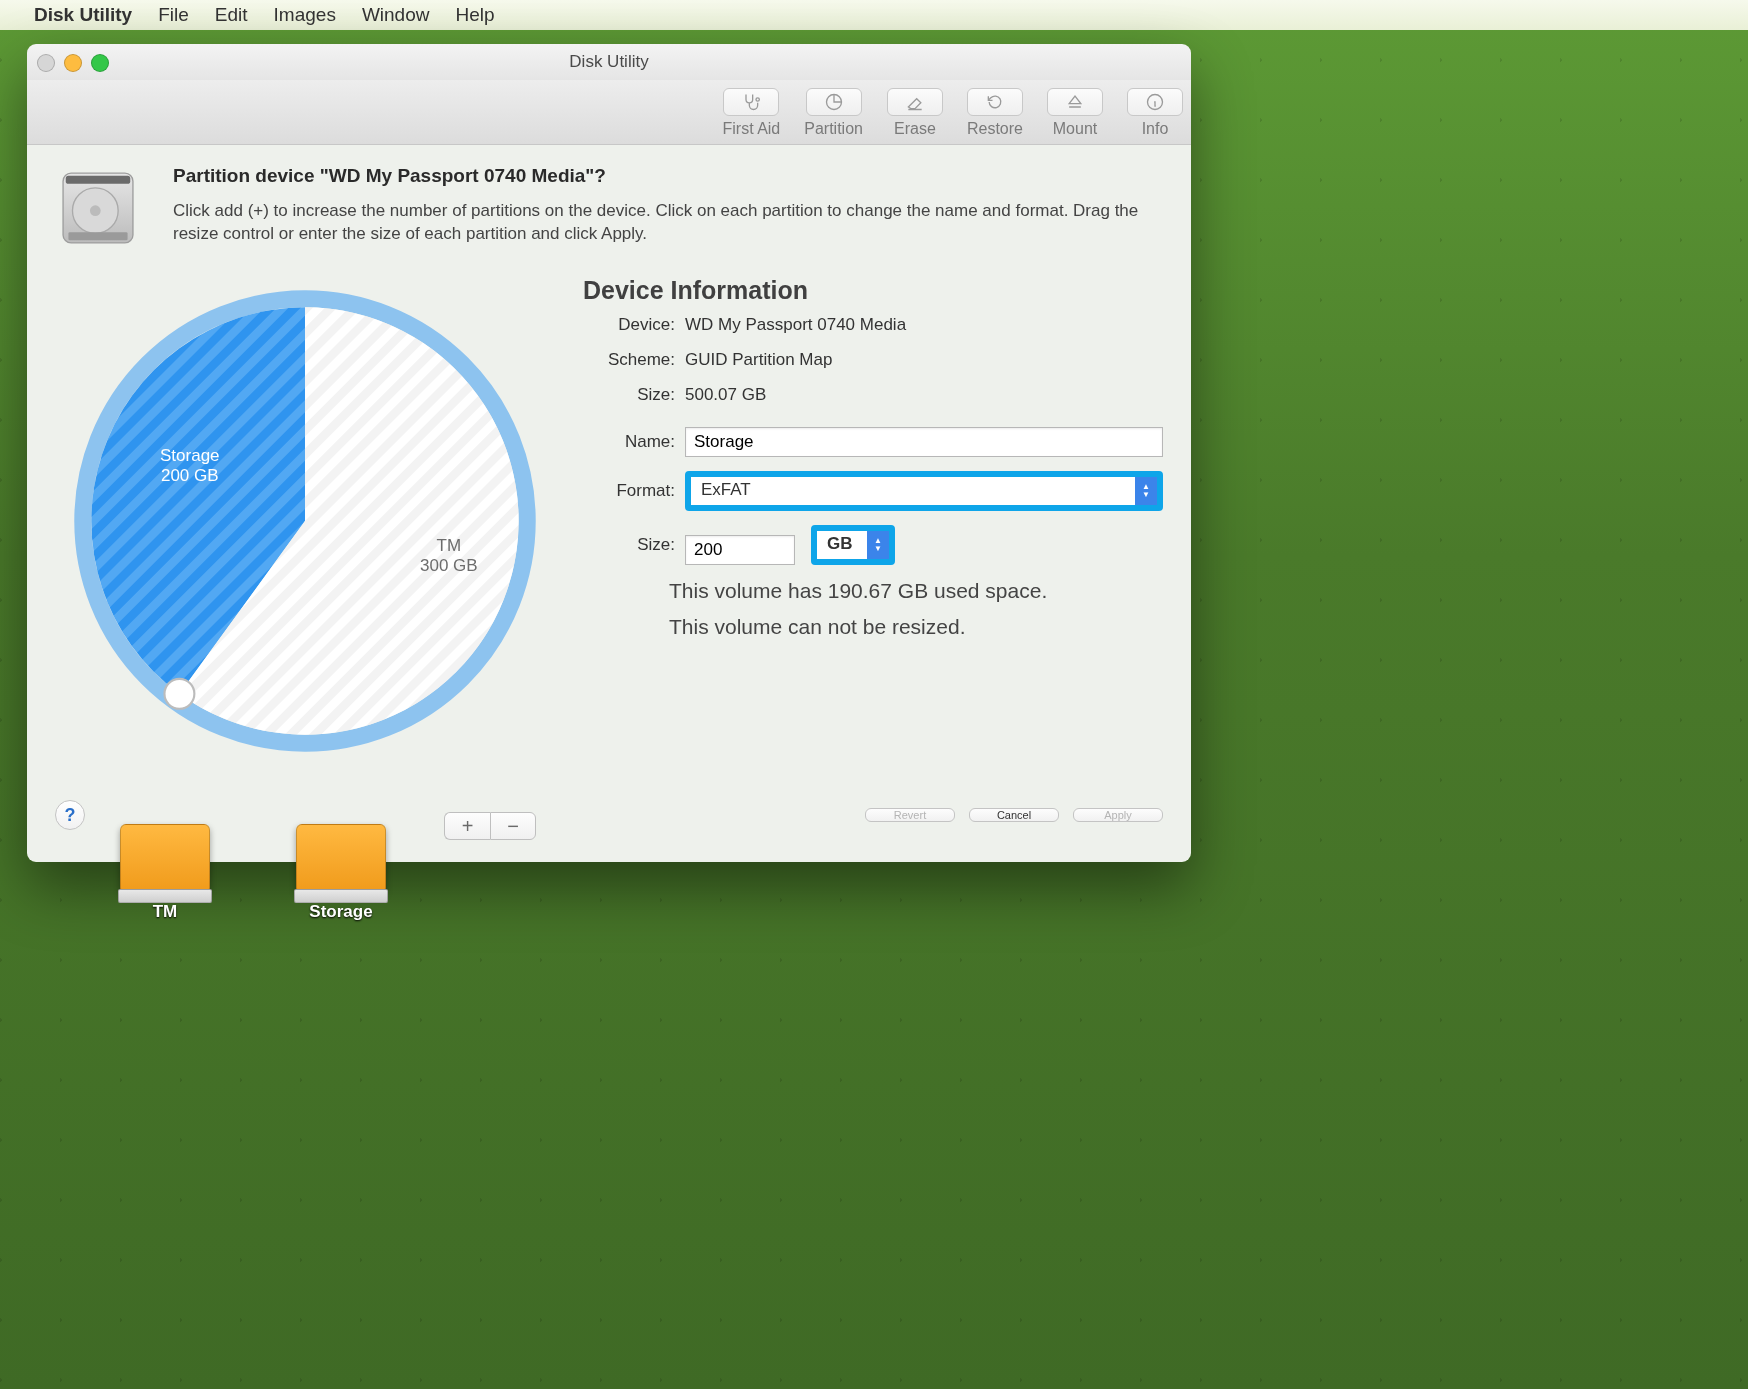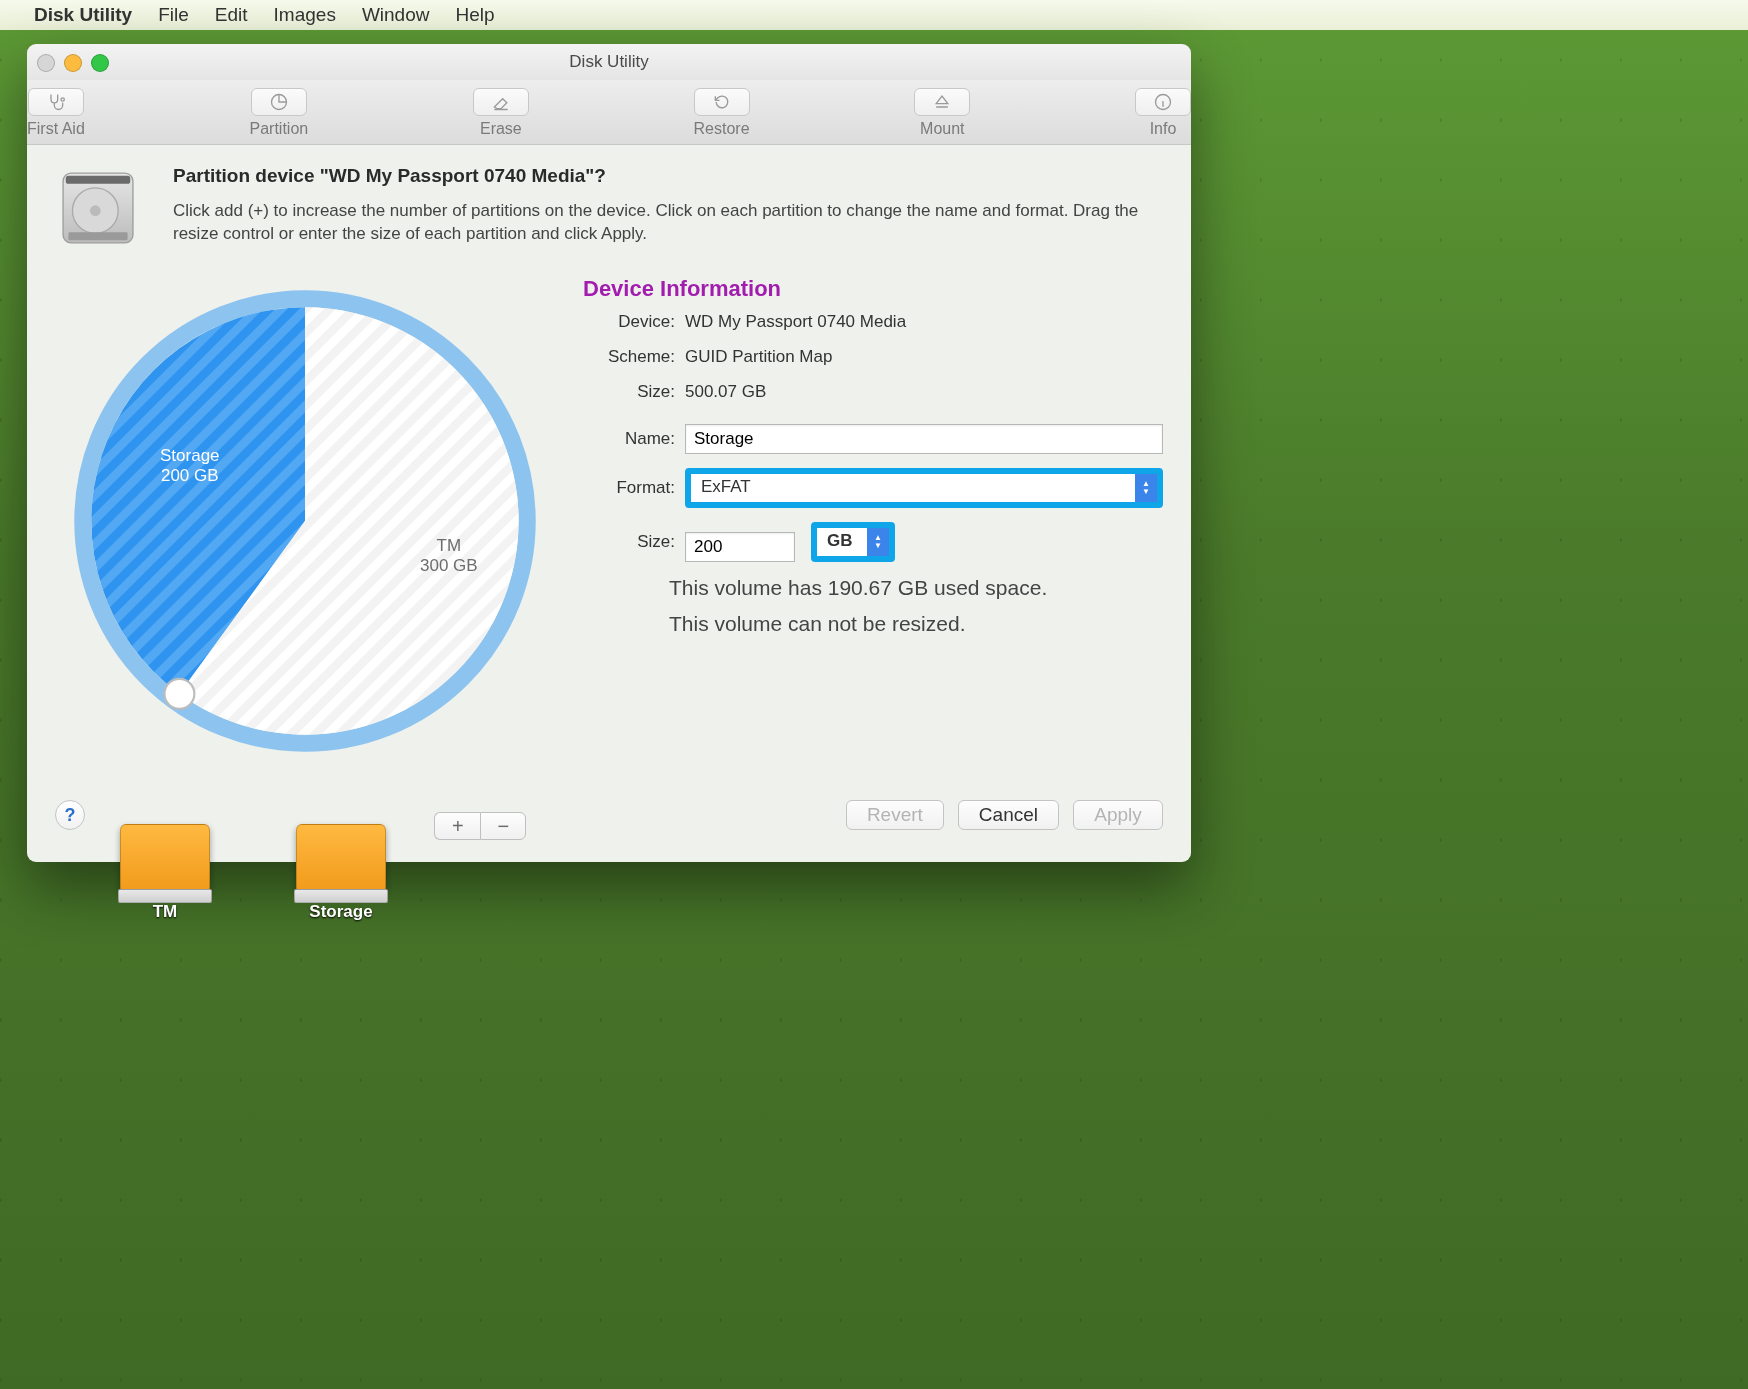--- a/index.html
+++ b/index.html
@@ -20,22 +20,22 @@
   .win{position:absolute;left:27px;top:44px;width:1164px;
        border-radius:9px;box-shadow:0 25px 60px rgba(0,0,0,.45);overflow:hidden;}
   .titlebar{height:36px;background:linear-gradient(#f3f3f3,#e5e5e5);
             display:flex;align-items:center;justify-content:center;position:relative;}
   .traffic{position:absolute;left:10px;top:10px;display:flex;gap:9px;}
   .tl{width:16px;height:16px;border-radius:50%;border:1px solid rgba(0,0,0,.2);}
   .tl.close{background:#d6d6d6;}
   .tl.min{background:#fdbc40;}
   .tl.max{background:#33c748;}
   .titlebar .title{font-size:17px;color:#4a4a4a;}
-  .toolbar{background:linear-gradient(#ededed,#dcdcdc);padding:8px 0 6px;
-           display:flex;justify-content:space-between;border-bottom:1px solid #c7c7c7;}
+  .toolbar{background:linear-gradient(#ededed,#dcdcdc);padding:8px 8px 6px;
+           display:flex;justify-content:flex-end;gap:24px;border-bottom:1px solid #c7c7c7;}
   .tbtn{display:flex;flex-direction:column;align-items:center;gap:4px;color:#7a7a7a;font-size:16px;}
   .tbtn .tico{width:54px;height:26px;border:1px solid #c8c8c8;border-radius:6px;
               background:linear-gradient(#fbfbfb,#efefef);display:flex;align-items:center;justify-content:center;}
   .tbtn svg{width:20px;height:20px;fill:none;stroke:#9a9a9a;stroke-width:1.6;}
   
   .sheet{background:#eef1ec;padding:20px 28px 22px;display:grid;
          grid-template-columns:100px 1fr;grid-template-rows:auto auto;gap:4px 18px;}
   .hdicon{grid-row:1/3;width:86px;}
   .hdicon svg{width:86px;height:86px;}
   .sheet h1{margin:0;font-size:19px;font-weight:700;color:#2a2a2a;}
@@ -50,39 +50,39 @@
   .plabel.other{color:#6d6d6d;}
   .addrem{display:flex;margin-top:22px;}
   .addrem button{width:46px;height:28px;border:1px solid #bfbfbf;background:linear-gradient(#fdfdfd,#f0f0f0);
                  font-size:20px;color:#6a6a6a;line-height:20px;cursor:default;}
   .addrem button:first-child{border-radius:6px 0 0 6px;border-right:none;}
   .addrem button:last-child{border-radius:0 6px 6px 0;}
   .helpbtn{width:28px;height:28px;border-radius:50%;border:1px solid #c4c4c4;
            background:linear-gradient(#fff,#f1f1f1);color:#2a6fc9;font-weight:700;
            display:flex;align-items:center;justify-content:center;font-size:18px;}
   
-  .info h2{margin:0 0 10px;font-size:22px;font-weight:700;color:#a21caf;}
+  .info h2{margin:0 0 10px;font-size:25px;font-weight:700;color:#404040;}
   .kv{display:grid;grid-template-columns:92px 1fr;gap:15px 10px;font-size:17px;margin-bottom:22px;}
   .kv .k{text-align:right;color:#333;}
   .formrow{display:grid;grid-template-columns:92px 1fr;gap:12px 10px;align-items:center;margin-bottom:14px;font-size:17px;}
   .formrow .k{text-align:right;}
   input[type=text]{height:28px;border:1px solid #b7b7b7;border-radius:0;background:#fff;
                    font-size:17px;padding:0 8px;box-shadow:inset 0 1px 2px rgba(0,0,0,.08);}
   .select{display:flex;align-items:stretch;height:28px;border:6px solid #0ea5e9;border-radius:4px;overflow:hidden;background:#fff;}
   .select span{flex:1;padding:3px 10px;font-size:17px;}
   .arrows{width:22px;background:#3b84ea;display:flex;flex-direction:column;align-items:center;justify-content:center;color:#fff;font-size:8px;line-height:8px;}
   .sizegrp{display:flex;gap:16px;align-items:flex-end;}
   .sizegrp input{width:92px;}
   .sizegrp .select{width:72px;font-weight:bold;}
   .note{font-size:21px;color:#444;margin:12px 0 0 86px;}
   
   .btnrow{grid-column:1/3;display:grid;grid-template-columns:60px 1fr auto;align-items:center;margin-top:6px;gap:12px;}
   .btns{display:flex;justify-content:flex-end;gap:14px;}
-  .btn{min-width:90px;height:30px;padding:0 20px;border:1px solid #c4c4c4;border-radius:6px;
-       background:linear-gradient(#fdfdfd,#f1f1f1);font-size:19px;color:#333;}
+  .btn{min-width:90px;height:14px;padding:0 20px;border:1px solid #c4c4c4;border-radius:6px;
+       background:linear-gradient(#fdfdfd,#f1f1f1);font-size:11px;color:#333;}
   .btn.disabled{color:#b4b4b4;}
   
   .drive{position:absolute;display:flex;flex-direction:column;align-items:center;gap:8px;}
   .drive .dicon{width:88px;height:68px;border-radius:6px;
                background:linear-gradient(#ffb941,#f09a1a);border:1px solid rgba(0,0,0,.2);position:relative;
                box-shadow:0 3px 6px rgba(0,0,0,.35);}
   .drive .dicon::after{content:"";position:absolute;left:-3px;right:-3px;bottom:-10px;height:12px;
                background:linear-gradient(#e8e8e8,#cfcfcf);border:1px solid rgba(0,0,0,.25);border-radius:2px;}
   .drive .dlabel{color:#fff;font-size:17px;font-weight:600;text-shadow:0 1px 2px #000;}
 </style>

